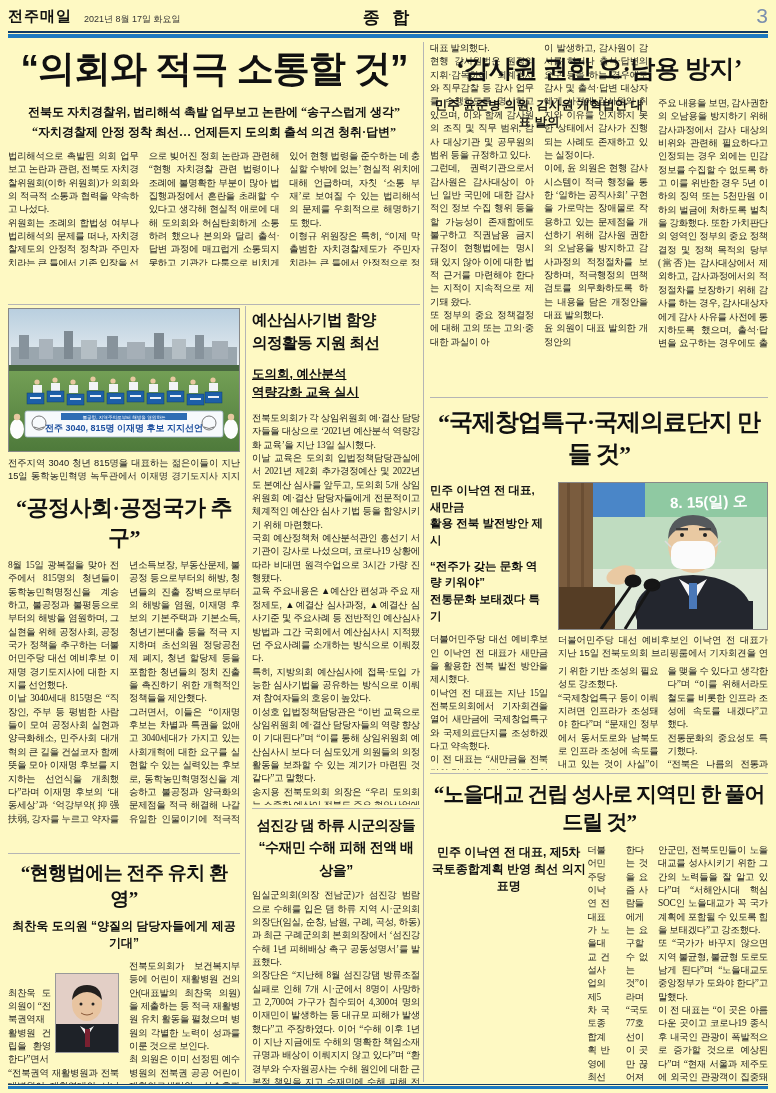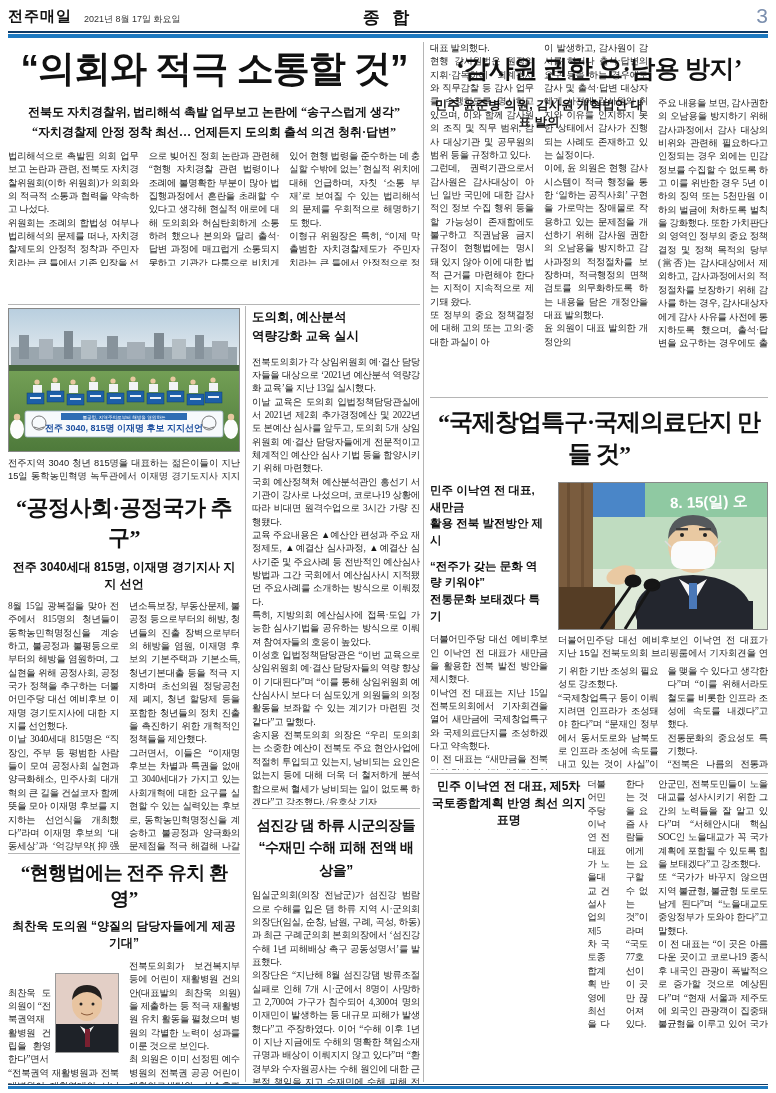--- a/index.html
+++ b/index.html
@@ -1,16 +1,16 @@
 <!DOCTYPE html>
 <html><head>
 <meta charset="utf-8">
 <style>
   html,body{margin:0;padding:0;background:#e8e8e8;}
-  .page{position:relative;width:776px;height:1093px;background:#ffffff;margin:0 auto;overflow:hidden;
+  .page{position:relative;width:776px;height:1093px;background:#fef9c3;margin:0 auto;overflow:hidden;
         font-family:"Liberation Serif",serif;color:#111;}
   
   .masthead{position:absolute;left:8px;top:4px;width:760px;height:26px;}
   .paper-name{position:absolute;left:0;top:3px;font-family:"Liberation Sans",sans-serif;font-weight:900;font-size:15px;letter-spacing:1px;}
   .issue-date{position:absolute;left:76px;top:9px;font-family:"Liberation Sans",sans-serif;font-size:9px;color:#333;}
   .section-name{position:absolute;left:0;right:0;top:2px;text-align:center;font-family:"Liberation Sans",sans-serif;font-weight:900;font-size:17px;letter-spacing:4px;}
   .page-num{position:absolute;right:0;top:0;font-family:"Liberation Sans",sans-serif;font-size:21px;color:#7b8fae;font-weight:400;}
   .rule-top{position:absolute;left:8px;top:31px;width:760px;height:2px;background:#0e3a66;}
   .rule-top2{position:absolute;left:8px;top:34px;width:760px;height:4px;background:#1d79c0;}
   .rule-bot{position:absolute;left:8px;top:1084px;width:760px;height:1px;background:#0e3a66;}
@@ -45,21 +45,21 @@
   
   .photoblk{left:8px;top:308px;width:232px;height:543px;}
   .bigphoto{display:block;border:1px solid #888;}
   .photoblk .caption{margin-top:5px;height:28px;overflow:hidden;}
   .fair-hl{font-size:22px;text-align:center;margin:8px 0 6px 0;}
   .fair-sh{font-size:12px;text-align:center;margin-bottom:7px;}
   .photoblk .colrow{height:268px;}
   
   .budget{left:252px;top:308px;width:168px;height:497px;}
   .budget .hl-g{font-size:15.5px;letter-spacing:-0.5px;line-height:1.5;white-space:pre-line;margin-bottom:10px;}
-  .budget .subhead{font-size:12.5px;line-height:1.5;white-space:pre-line;margin-bottom:10px;}
+  .budget .subhead{font-size:12.5px;line-height:1.5;white-space:pre-line;margin-bottom:10px;text-decoration:underline;}
   .budget .body-text{height:330px;}
   
   .sae{left:430px;top:402px;width:338px;height:368px;}
   .sae .hl-s{font-size:24px;text-align:center;margin:4px 0 12px 0;letter-spacing:-1px;}
   .sae-row{display:flex;gap:10px;}
   .sae-left{width:118px;}
   .sae-left .subhead{font-size:11.5px;line-height:1.45;margin-bottom:9px;white-space:pre-line;}
   .sae-left .body-text{height:218px;overflow:hidden;}
   .sae-right{width:210px;}
   .sae-right .caption{margin-top:4px;height:27px;overflow:hidden;}
@@ -238,33 +238,34 @@
         <g fill="#fdfdfd">
           <ellipse cx="8" cy="120" rx="7" ry="10"></ellipse>
             <ellipse cx="222" cy="120" rx="7" ry="10"></ellipse>
         </g>
         <circle cx="8" cy="108" r="3.2" fill="#e8c8a0"></circle>
           <circle cx="222" cy="108" r="3.2" fill="#e8c8a0"></circle>
       </g>
     </svg>
     <div class="caption">전주지역 3040 청년 815명을 대표하는 젊은이들이 지난 15일 동학농민혁명 녹두관에서 이재명 경기도지사 지지를 선언한 가운데 퍼포먼스를 하고 있다.</div>
     <div class="hl-s fair-hl">“공정사회·공정국가 추구”</div>
-    <div class="subhead fair-sh">전주 3040세대 815명, 이재명 경기지사 지지 선언</div>
     <div class="colrow">
       <div class="col body-text"> 8월 15일 광복절을 맞아 전주에서 815명의 청년들이 동학농민혁명정신을 계승하고, 불공정과 불평등으로부터의 해방을 염원하며, 그 실현을 위해 공정사회, 공정국가 정책을 추구하는 더불어민주당 대선 예비후보 이재명 경기도지사에 대한 지지를 선언했다.
  이날 3040세대 815명은 “직장인, 주부 등 평범한 사람들이 모여 공정사회 실현과 양극화해소, 민주사회 대개혁의 큰 길을 건설코자 함께 뜻을 모아 이재명 후보를 지지하는 선언식을 개최했다”라며 이재명 후보의 ‘대동세상’과 ‘억강부약(抑强扶弱, 강자를 누르고 약자를 도움)의 정신’은 동학농민혁명의 정신과 뜻을 같이하고 있음을 강조했다.
  행사참가자들은 동학농민혁명군 무명지도자가 안치된 전주 녹두관에서 희생자들을 추모하고, 김개남 장군이 처형된 초록바위로 이동해 결연한 의지를 담아 지지선언문을 낭독했다.
  이들은 이번 선언에서 ‘더불어 함께 잘 살자(대동세상 구현)’는 동학농민혁명의 정신은 시대가 흐른 2021년에도 여전히 유효하며 청년주거비 경감</div>
       <div class="col body-text">년소득보장, 부동산문제, 불공정 등으로부터의 해방, 청년들의 진출 장벽으로부터의 해방을 염원, 이재명 후보의 기본주택과 기본소득, 청년기본대출 등을 적극 지지하며 초선의원 정당공천제 폐지, 청년 할당제 등을 포함한 청년들의 정치 진출을 촉진하기 위한 개혁적인 정책들을 제안했다.
  그러면서, 이들은 “이재명 후보는 차별과 특권을 없애고 3040세대가 가지고 있는 사회개혁에 대한 요구를 실현할 수 있는 실력있는 후보로, 동학농민혁명정신을 계승하고 불공정과 양극화의 문제점을 적극 해결해 나갈 유일한 인물이기에 적극적으로 지지를 선언한다”고 밝혔다.
  또, 이들 815명은 “이재명 후보의 정치적 지향은 동학농민혁명이 깃든 호남이기에 차별없이 지역균형에 앞장서고 대동세상을 만들어 갈 것을 확신한다”며 “호남에서 출발해 전국으로 들불처럼 번져간 동학농민혁명처럼 전국의 모든 3040세대에게 지지선언에 참여해줄 것”을 밝혔다.   /유호상 기자</div>
     </div>
   </div>
 
   <div class="blk budget">
+    <div class="hl-g">예산심사기법 함양
+의정활동 지원 최선</div>
     <div class="subhead">도의회, 예산분석
 역량강화 교육 실시</div>
     <div class="body-text"> 전북도의회가 각 상임위원회 예·결산 담당자들을 대상으로 ‘2021년 예산분석 역량강화 교육’을 지난 13일 실시했다.
  이날 교육은 도의회 입법정책담당관실에서 2021년 제2회 추가경정예산 및 2022년도 본예산 심사를 앞두고, 도의회 5개 상임위원회 예·결산 담당자들에게 전문적이고 체계적인 예산안 심사 기법 등을 함양시키기 위해 마련했다.
  국회 예산정책처 예산분석관인 홍선기 서기관이 강사로 나섰으며, 코로나19 상황에 따라 비대면 원격수업으로 3시간 가량 진행됐다.
  교육 주요내용은 ▲예산안 편성과 주요 재정제도, ▲예결산 심사과정, ▲예결산 심사기준 및 주요사례 등 전반적인 예산심사 방법과 그간 국회에서 예산심사시 지적됐던 주요사례를 소개하는 방식으로 이뤄졌다.
  특히, 지방의회 예산심사에 접목·도입 가능한 심사기법을 공유하는 방식으로 이뤄져 참여자들의 호응이 높았다.
  이성호 입법정책담당관은 “이번 교육으로 상임위원회 예·결산 담당자들의 역량 향상이 기대된다”며 “이를 통해 상임위원회 예산심사시 보다 더 심도있게 의원들의 의정활동을 보좌할 수 있는 계기가 마련된 것 같다”고 말했다.
  송지용 전북도의회 의장은 “우리 도의회는 소중한 예산이 전북도 주요 현안사업에 적절히 투입되고 있는지, 낭비되는 요인은 없는지 등에 대해 더욱 더 철저하게 분석함으로써 혈세가 낭비되는 일이 없도록 하겠다”고 강조했다.   /유호상 기자</div>
   </div>
@@ -358,20 +359,21 @@
 
   <div class="blk seom">
     <div class="hl-g">섬진강 댐 하류 시군의장들
 “수재민 수해 피해 전액 배상을”</div>
     <div class="body-text"> 임실군의회(의장 전남군)가 섬진강 범람으로 수해를 입은 댐 하류 지역 시·군의회 의장단(임실, 순창, 남원, 구례, 곡성, 하동)과 최근 구례군의회 본회의장에서 ‘섬진강 수해 1년 피해배상 촉구 공동성명서’를 발표했다.
  의장단은 “지난해 8월 섬진강댐 방류조절 실패로 인해 7개 시·군에서 8명이 사망하고 2,700여 가구가 침수되어 4,300여 명의 이재민이 발생하는 등 대규모 피해가 발생했다”고 주장하였다. 이어 “수해 이후 1년이 지난 지금에도 수해의 명확한 책임소재 규명과 배상이 이뤄지지 않고 있다”며 “환경부와 수자원공사는 수해 원인에 대한 근본적 책임을 지고 수재민에 수해 피해 전액을 조속히 배상하라”고 주장했다.
  전남군 임실군의회 의장은 “앞으로 지역민들의 피해 전액이 조속히 배상될 수 있도록 시·군의회 의장단과 함께 최선을 다하겠다”고 말했다.   /임실=진흥영 기자</div>
   </div>
 
   <div class="blk bridge">
+    <div class="hl-s">“노을대교 건립 성사로 지역민 한 풀어드릴 것”</div>
     <div class="bdg-wrap">
       <div class="bdg-left">
         <div class="subhead">민주 이낙연 전 대표, 제5차 국토종합계획 반영 최선 의지 표명</div>
         <div class="bdg-cols">
           <div class="col body-text"> 더불어민주당 이낙연 전 대표가 노을대교 건설사업의 제5차 국토종합계획 반영에 최선을 다하겠다는 의지를 표명했다.
  이낙연 전 대표는 지난 14일 고창군 해리면 동호리의 노을대교 추진 예정지를 찾아 “전북 서해안권 핵심 SOC인 노을대교를 꼭 성사시켜 지역민의 한을 풀어드리겠다”고 밝혔다.
  지난 2월 당대표 시절 유기상 고창군수의 방문에 적극적인 지지를 천명한 것에 이어 이번에는 현장을 찾아 고창군민의 염원을 청취하고 힘을 더했다.
  이 전 대표는 이날 오후 유기상 고창군수, 조민규 고창군의회 의장, 민주당 윤준병 국회의원(정읍·고창), 심덕섭 민주당 전북도당 노을대교 건립특별위원장 등을 비롯해 고창군민들과 함께 한 자리에서 유기상 군수로부터 노을대교 현황 설명을 들었다.
  이 전 대표는 이 자리에서 “고창군민의 오랜 숙원인 노을대교를 이번에는 놓치지 말고 추진하기 위해 이 자리에 왔다”고 전제했다.
  “바로 눈앞을 80분을 돌아가야</div>

